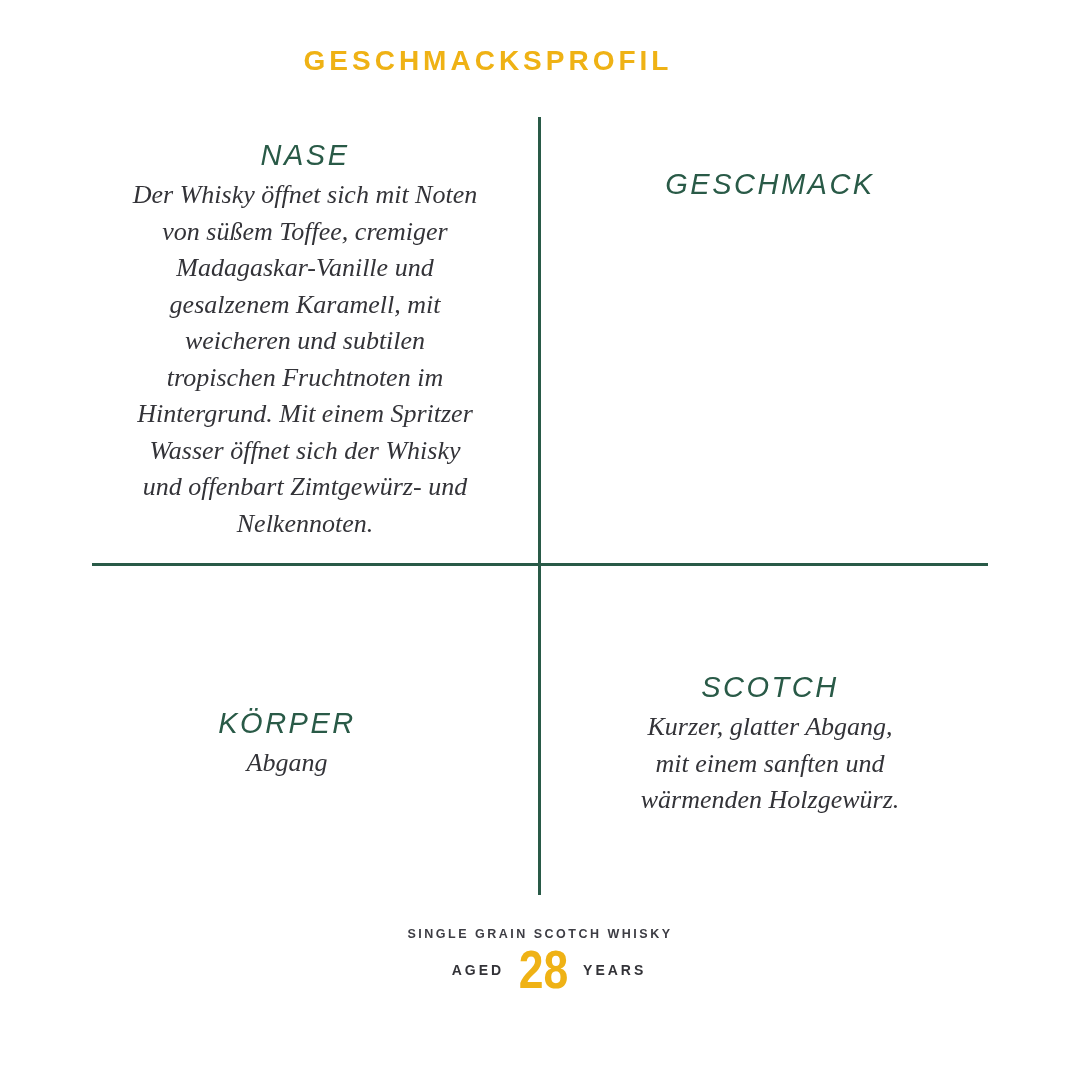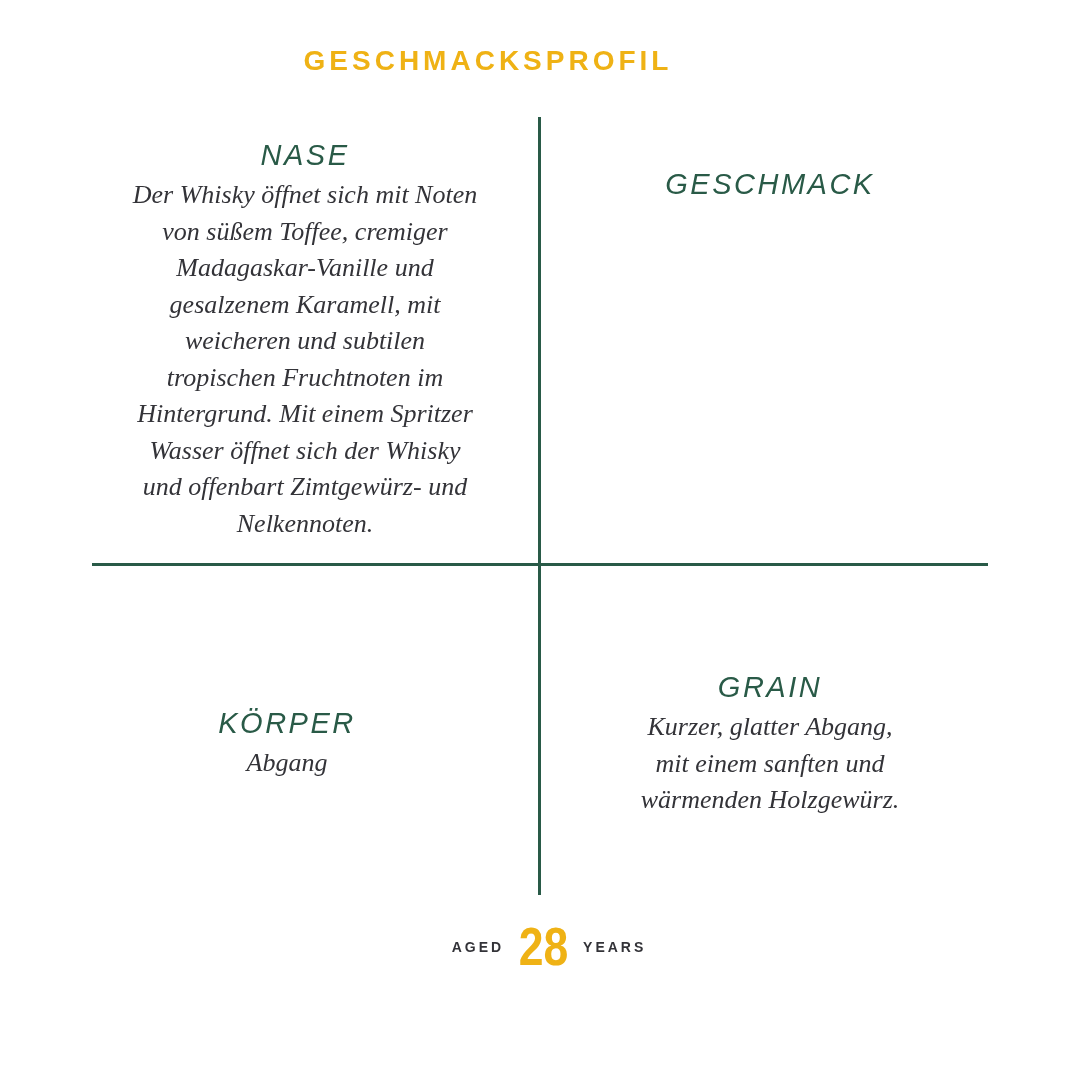--- a/index.html
+++ b/index.html
@@ -124,27 +124,28 @@
   <div class="quadrant q-geschmack">
     <div class="q-heading">GESCHMACK</div>
   </div>
 
   <div class="quadrant q-koerper">
     <div class="q-heading">KÖRPER</div>
     <div class="q-body">Abgang</div>
   </div>
 
   <div class="quadrant q-abgang">
-    <div class="q-heading">GRAIN</div>
+    <div class="q-heading">SCOTCH</div>
     <div class="q-body">Kurzer, glatter Abgang,
 mit einem sanften und
 wärmenden Holzgewürz.</div>
   </div>
 
   <div class="brand">
+    <div class="brand-subtitle">SINGLE GRAIN SCOTCH WHISKY</div>
     <div class="brand-aged-row">
       <span class="aged-label">AGED</span>
       <span class="age-number">28</span>
       <span class="years-label">YEARS</span>
     </div>
   </div>
 
 </div>
 
 </body></html>

